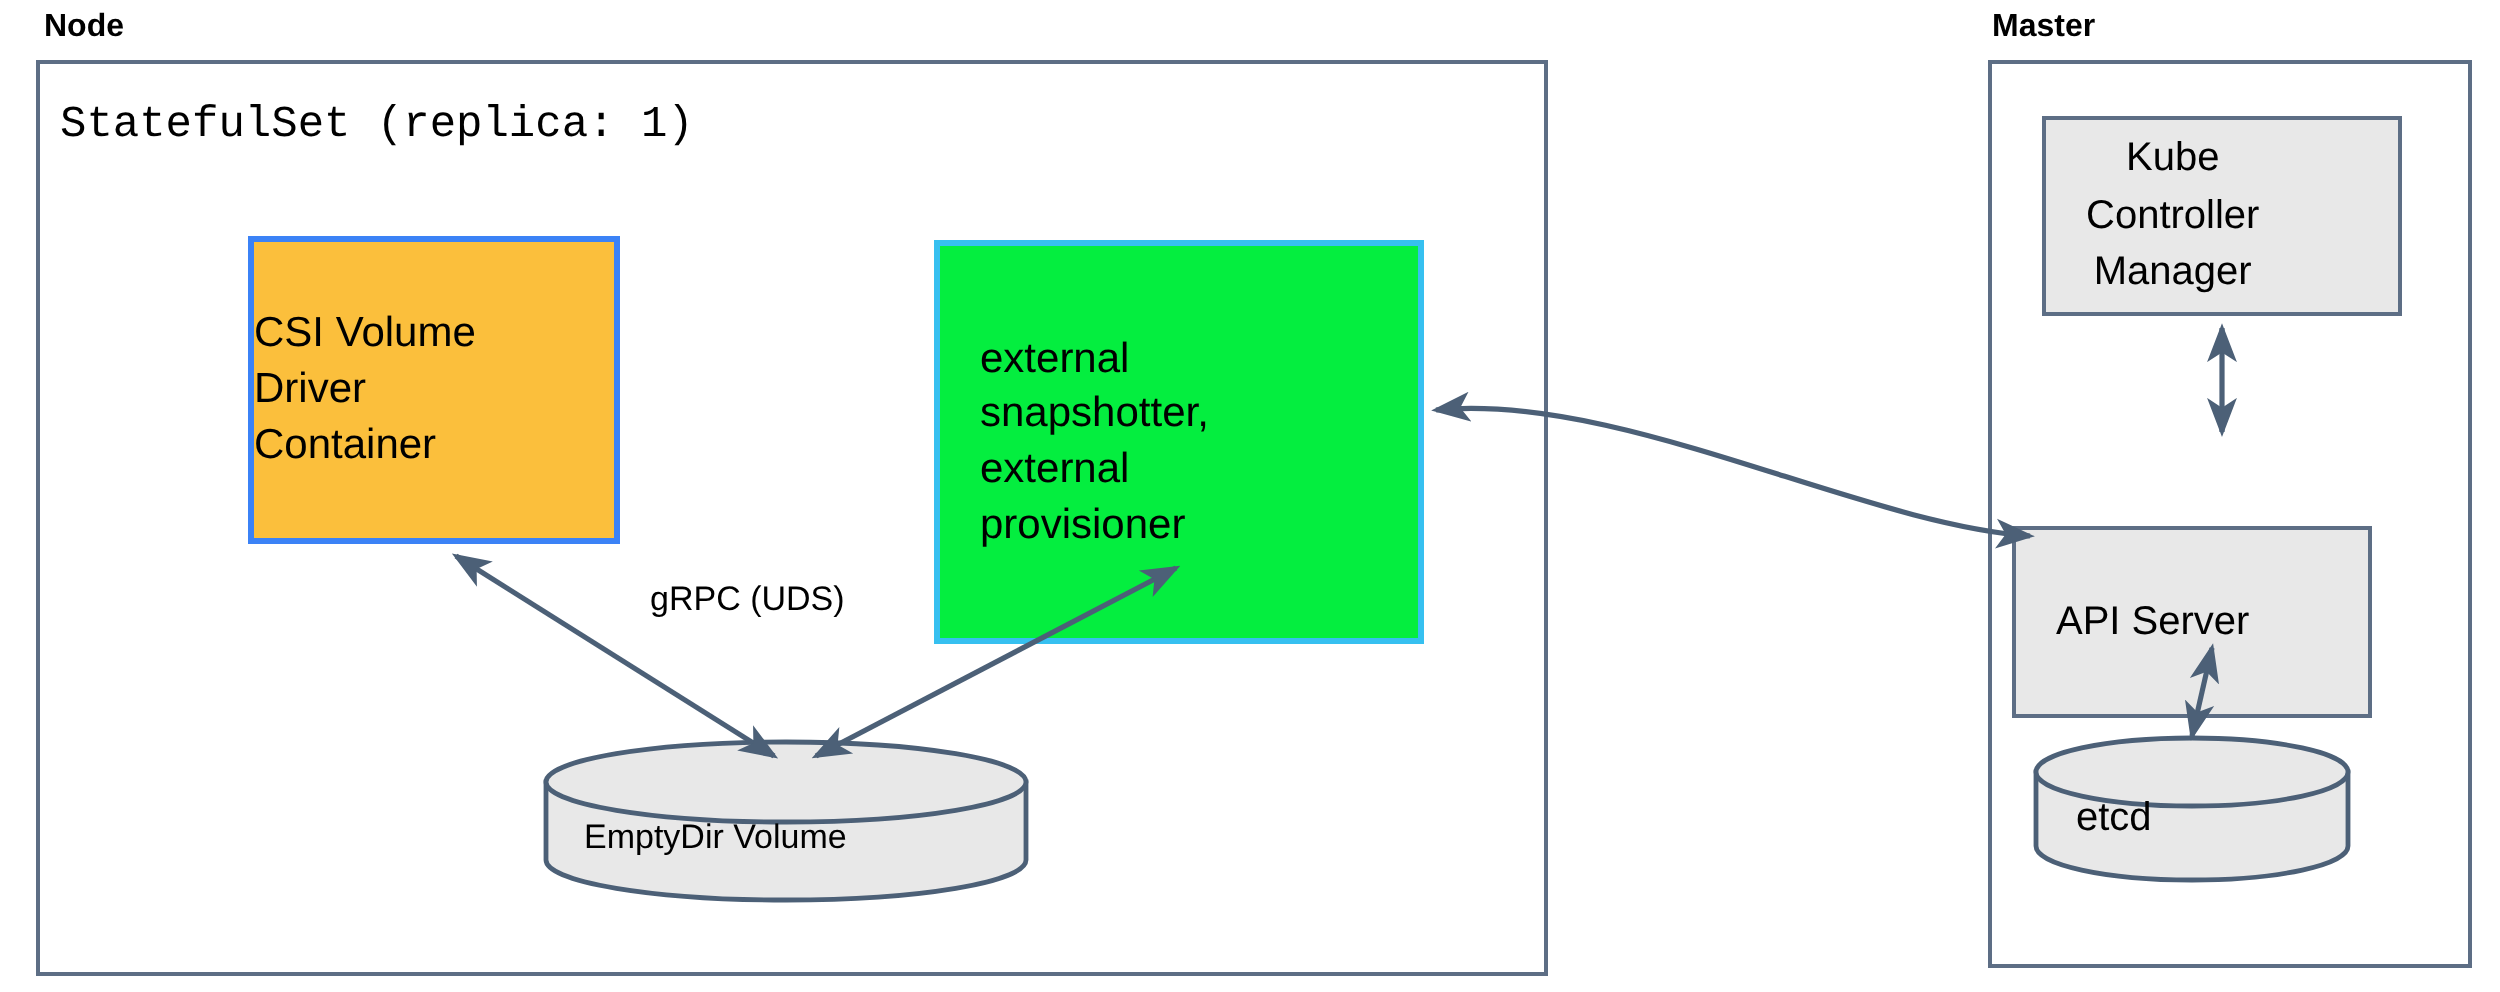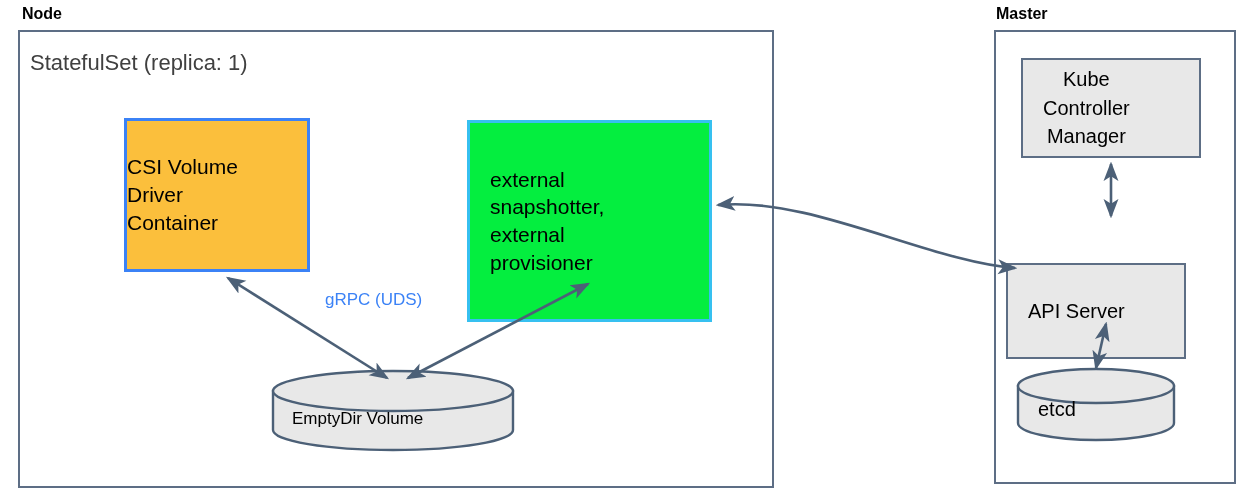--- a/index.html
+++ b/index.html
@@ -28,23 +28,24 @@
   }
   .group-box {
     position: absolute;
     border: 2px solid #5d6e85;
     background: transparent;
     box-sizing: border-box;
   }
   .statefulset-title {
     position: absolute;
     font-size: 22px;
-    color: #404040;
+    color: #000000;
     white-space: nowrap;
     line-height: 1;
+    font-family: Liberation Mono, monospace;
   }
   .node-box {
     position: absolute;
     box-sizing: border-box;
     display: flex;
     align-items: center;
     overflow: hidden;
   }
   .node-box .node-text {
     font-size: 21px;
@@ -75,21 +76,21 @@
   }
   .cylinder-label {
     position: absolute;
     font-size: 17px;
     color: #000000;
     white-space: nowrap;
   }
   .edge-label {
     position: absolute;
     font-size: 17px;
-    color: #3b82f6;
+    color: #000000;
     white-space: nowrap;
     background: #ffffff;
     padding: 0 3px;
   }
   svg.overlay {
     position: absolute;
     left: 0;
     top: 0;
     width: 1250px;
     height: 496px;

